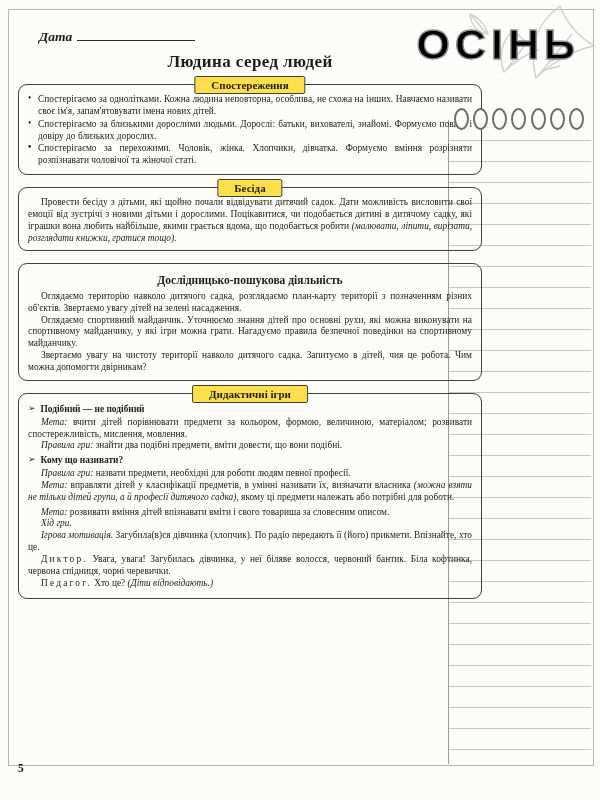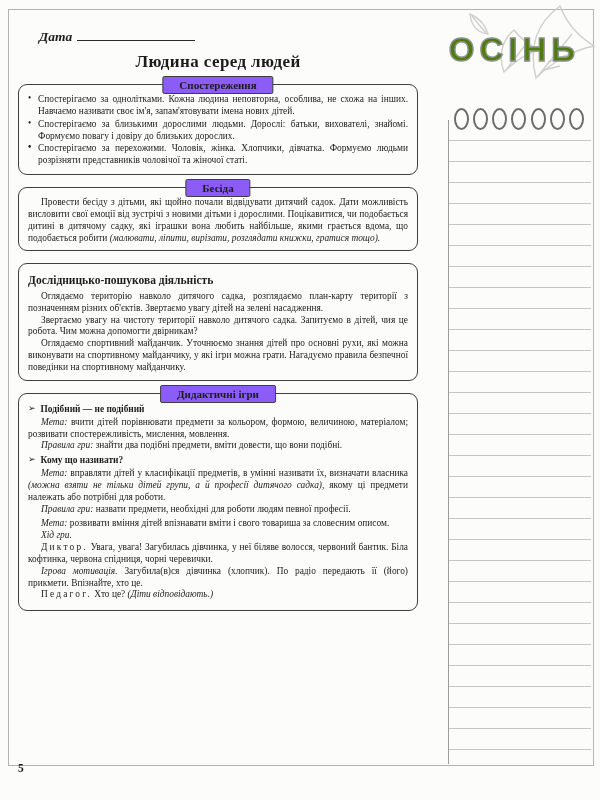--- a/index.html
+++ b/index.html
@@ -3,48 +3,48 @@
 <meta charset="utf-8">
 <style>
   html,body{margin:0;padding:0;background:#e9e9e9;}
   .page{position:relative;width:600px;height:800px;background:#fcfcfa;overflow:hidden;
         font-family:"Liberation Serif", serif;color:#1c1c1c;}
   .frame{position:absolute;left:8px;top:9px;right:6px;bottom:34px;border:1px solid #b3b3b0;pointer-events:none;}
 
   
   .date-line{position:absolute;left:39px;top:28px;font-size:13.5px;font-weight:bold;font-style:italic;}
   .date-underline{display:inline-block;width:118px;height:12px;border-bottom:1.5px solid #2b2b2b;margin-left:5px;}
-  .season{position:absolute;right:20px;top:31px;z-index:2;
-          font-family:"Liberation Sans", sans-serif;font-size:33px;font-weight:800;letter-spacing:5px;
-          color:#4d7c0f;-webkit-text-stroke:1.4px #8f8f8f;}
+  .season{position:absolute;right:20px;top:20px;z-index:2;
+          font-family:"Liberation Sans", sans-serif;font-size:43px;font-weight:800;letter-spacing:5px;
+          color:#000000;-webkit-text-stroke:1.4px #8f8f8f;}
   .leaves{position:absolute;right:0;top:0;width:190px;height:100px;z-index:1;}
 
   
   .notebook{position:absolute;left:448px;top:120px;right:9px;bottom:36px;
             border-left:1px solid #9c9c9c;
             background:repeating-linear-gradient(to bottom,transparent 0,transparent 20px,#c6c6c3 20px,#c6c6c3 21px);}
   .rings{position:absolute;left:450px;top:108px;right:12px;display:flex;justify-content:space-between;padding:0 4px;z-index:2;}
   .ring{width:11px;height:18px;border:2px solid #6d6d6d;border-radius:50%;background:#fdfdfc;}
 
   
-  .main{position:absolute;left:18px;top:52px;width:400px;}
+  .main{position:absolute;left:18px;top:52px;width:464px;}
   .title{text-align:center;font-size:17px;font-weight:bold;margin:0 0 12px;letter-spacing:.4px;}
 
   .box{position:relative;border:1.3px solid #3e3e3e;border-radius:9px;
        padding:9px 9px 6px;margin-bottom:12px;font-size:9.4px;line-height:1.26;text-align:justify;}
   .box-label{position:absolute;top:-9px;left:50%;transform:translateX(-50%);
-             background:#8b5cf6;border:1.2px solid #3e3e3e;border-radius:2px;
+             background:#fde047;border:1.2px solid #3e3e3e;border-radius:2px;
              padding:0 16px;font-weight:bold;font-size:11px;line-height:16px;white-space:nowrap;}
 
   ul.obs{list-style:none;margin:0;padding:0;}
   .obs li{position:relative;padding-left:10px;margin-bottom:1px;}
   .obs .blt{position:absolute;left:0;top:-1px;}
 
   .box p{margin:0;text-indent:13px;font-family:Liberation Serif, serif;}
-  .research-header{text-align:left;font-weight:bold;font-size:11.5px;margin:0 0 3px;text-indent:0;}
+  .research-header{text-align:center;font-weight:bold;font-size:11.5px;margin:0 0 3px;text-indent:0;}
 
   .game{margin-bottom:3px;}
   .game-title-row{text-indent:0;margin:1px 0;}
   .game-title{font-weight:bold;}
   .arrow{margin-right:5px;font-size:9px;position:relative;top:-1px;}
   .lbl{font-style:italic;}
   .it{font-style:italic;}
   .speaker{letter-spacing:2.2px;}
 
   .pagenum{position:absolute;left:18px;bottom:26px;font-weight:bold;font-size:11.5px;}
@@ -86,55 +86,55 @@
 
   <div class="main">
     <h1 class="title">Людина серед людей</h1>
 
     <section class="box">
       <div class="box-label">Спостереження</div>
       <ul class="obs">
         <li><span class="blt">•</span><span>Спостерігаємо за однолітками. Кожна людина неповторна, особлива, не схожа на інших. Навчаємо називати своє ім'я, запам'ятовувати імена нових дітей.</span></li>
         <li><span class="blt">•</span><span>Спостерігаємо за близькими дорослими людьми. Дорослі: батьки, вихователі, знайомі. Формуємо повагу і довіру до близьких дорослих.</span></li>
         <li><span class="blt">•</span></li>
-        <li><span class="blt">•</span><span>Спостерігаємо за перехожими. Чоловік, жінка. Хлопчики, дівчатка. Формуємо людьми розрізняти представників чоловічої та жіночої статі.</span></li>
+        <li><span class="blt">•</span><span>Спостерігаємо за перехожими. Чоловік, жінка. Хлопчики, дівчатка. Формуємо вміння розрізняти розпізнавати чоловічої та жіночої статі.</span></li>
       </ul>
     </section>
 
     <section class="box">
       <div class="box-label">Бесіда</div>
       <p><span>Провести бесіду з дітьми, які щойно почали відвідувати дитячий садок. Дати можливість висловити свої емоції від зустрічі з новими дітьми і дорослими. Поцікавитися, чи подобається дитині в дитячому садку, які іграшки вона любить найбільше, якими грається вдома, що подобається робити </span><span class="it">(малювати, ліпити, вирізати, розглядати книжки, гратися тощо).</span></p>
     </section>
 
     <section class="box">
       <div class="research-header">Дослідницько-пошукова діяльність</div>
       <p>Оглядаємо територію навколо дитячого садка, розглядаємо план-карту території з позначенням різних об'єктів. Звертаємо увагу дітей на зелені насадження.</p>
+      <p>Оглядаємо спортивний майданчик. Уточнюємо знання дітей про основні рухи, які можна виконувати на спортивному майданчику, у які ігри можна грати. Нагадуємо правила безпечної поведінки на спортивному майданчику.</p>
       <p>Звертаємо увагу на чистоту території навколо дитячого садка. Запитуємо в дітей, чия це робота. Чим можна допомогти двірникам?</p>
-      <p>Оглядаємо спортивний майданчик. Уточнюємо знання дітей про основні рухи, які можна виконувати на спортивному майданчику, у які ігри можна грати. Нагадуємо правила безпечної поведінки на спортивному майданчику.</p>
     </section>
 
     <section class="box">
       <div class="box-label">Дидактичні ігри</div>
 
       <div class="game">
         <div class="game-title-row"><span class="arrow">➢</span><span class="game-title">Подібний — не подібний</span></div>
         <p><span class="lbl">Мета:</span> <span>вчити дітей порівнювати предмети за кольором, формою, величиною, матеріалом; розвивати спостережливість, мислення, мовлення.</span></p>
         <p><span class="lbl">Правила гри:</span> <span>знайти два подібні предмети, вміти довести, що вони подібні.</span></p>
       </div>
 
       <div class="game">
         <div class="game-title-row"><span class="arrow">➢</span><span class="game-title">Кому що називати?</span></div>
+        <p><span class="lbl">Правила гри:</span> <span>назвати предмети, необхідні для роботи людям певної професії.</span></p>
         <p><span class="lbl">Мета:</span> <span>вправляти дітей у класифікації предметів, в умінні називати їх, визначати власника </span><span class="it">(можна взяти не тільки дітей групи, а й професії дитячого садка)</span><span>, якому ці предмети належать або потрібні для роботи.</span></p>
-        <p><span class="lbl">Правила гри:</span> <span>назвати предмети, необхідні для роботи людям певної професії.</span></p>
       </div>
 
       <div class="game">
         <p><span class="lbl">Мета:</span> <span>розвивати вміння дітей впізнавати вміти і свого товариша за словесним описом.</span></p>
         <p><span class="lbl">Хід гри.</span></p>
+        <p><span class="lbl">Ігрова мотивація.</span> <span>Загубила(в)ся дівчинка (хлопчик). По радіо передають її (його) прикмети. Впізнайте, хто це.</span></p>
         <p><span class="speaker">Диктор.</span> <span>Увага, увага! Загубилась дівчинка, у неї біляве волосся, червоний бантик. Біла кофтинка, червона спідниця, чорні черевички.</span></p>
-        <p><span class="lbl">Ігрова мотивація.</span> <span>Загубила(в)ся дівчинка (хлопчик). По радіо передають її (його) прикмети. Впізнайте, хто це.</span></p>
         <p><span class="speaker">Педагог.</span> <span>Хто це? </span><span class="it">(Діти відповідають.)</span></p>
       </div>
     </section>
   </div>
 
   <div class="pagenum">5</div>
 </div>
 
 </body></html>

